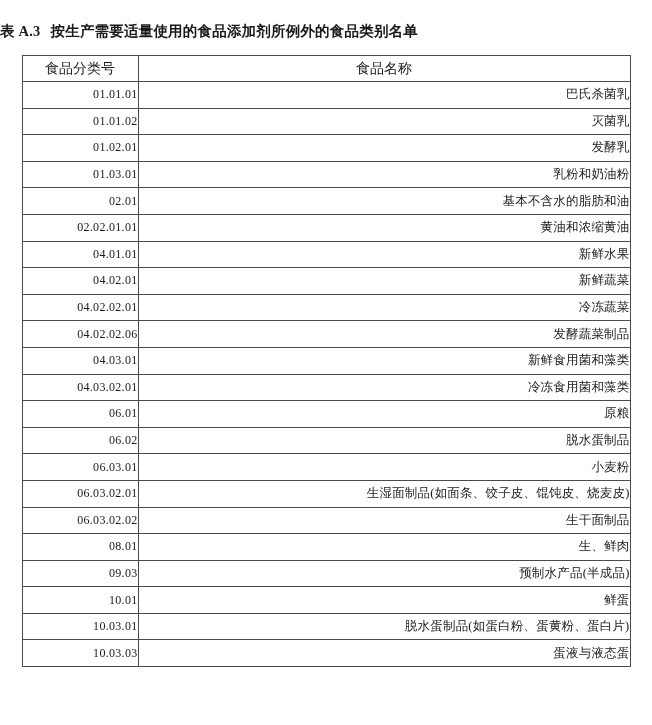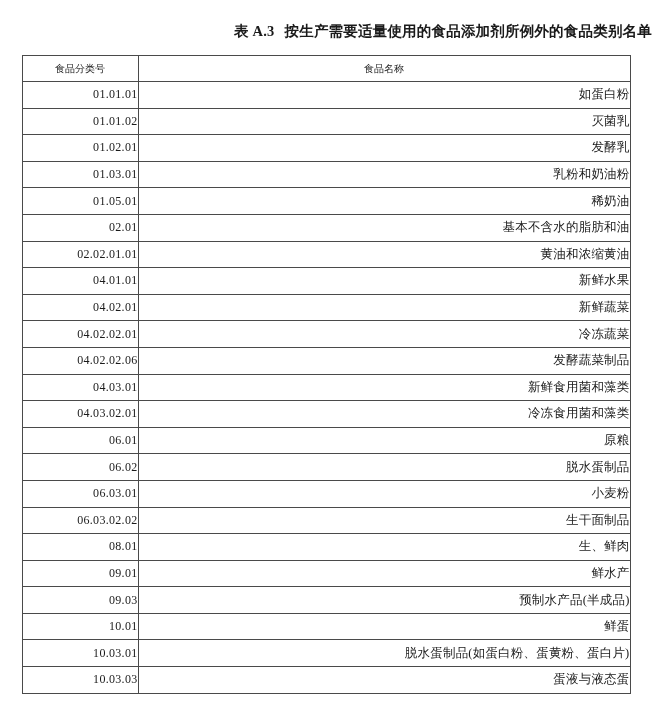--- a/index.html
+++ b/index.html
@@ -15,21 +15,21 @@
     overflow: hidden;
   }
   .page {
     width: 652px;
     height: 725px;
     box-sizing: border-box;
     padding: 0;
     position: relative;
   }
   .table-caption {
-    text-align: right;
+    text-align: left;
     font-size: 14.5px;
     font-weight: bold;
     letter-spacing: 0.2px;
     margin: 22px 0 14px 0;
     font-family: "Liberation Serif", "DejaVu Serif", serif;
   }
   .table-caption .cap-num {
     margin-right: 10px;
   }
   table.food-table {
@@ -42,21 +42,21 @@
   table.food-table th,
   table.food-table td {
     border: 1px solid #4a4a4a;
     padding: 0;
     vertical-align: middle;
   }
   table.food-table th {
     font-weight: normal;
     text-align: center;
     height: 25px;
-    font-size: 10px;
+    font-size: 14px;
   }
   table.food-table td {
     height: 25.6px;
     text-align: right;
   }
   td.col-code {
     padding-left: 10px;
     font-family: "Liberation Serif", "DejaVu Serif", serif;
     letter-spacing: 0.3px;
     font-size: 12px;
@@ -85,37 +85,33 @@
     </colgroup>
     <thead>
       <tr>
         <th>食品分类号</th>
         <th>食品名称</th>
       </tr>
     </thead>
     <tbody id="table-body">
         <tr>
           <td class="col-code">01.01.01</td>
-          <td class="col-name">如蛋白粉</td>
+          <td class="col-name">巴氏杀菌乳</td>
         </tr>
         <tr>
           <td class="col-code">01.01.02</td>
           <td class="col-name">灭菌乳</td>
         </tr>
         <tr>
           <td class="col-code">01.02.01</td>
           <td class="col-name">发酵乳</td>
         </tr>
         <tr>
           <td class="col-code">01.03.01</td>
           <td class="col-name">乳粉和奶油粉</td>
-        </tr>
-        <tr>
-          <td class="col-code">01.05.01</td>
-          <td class="col-name">稀奶油</td>
         </tr>
         <tr>
           <td class="col-code">02.01</td>
           <td class="col-name">基本不含水的脂肪和油</td>
         </tr>
         <tr>
           <td class="col-code">02.02.01.01</td>
           <td class="col-name">黄油和浓缩黄油</td>
         </tr>
         <tr>
@@ -148,30 +144,30 @@
         </tr>
         <tr>
           <td class="col-code">06.02</td>
           <td class="col-name">脱水蛋制品</td>
         </tr>
         <tr>
           <td class="col-code">06.03.01</td>
           <td class="col-name">小麦粉</td>
         </tr>
         <tr>
+          <td class="col-code">06.03.02.01</td>
+          <td class="col-name">生湿面制品(如面条、饺子皮、馄饨皮、烧麦皮)</td>
+        </tr>
+        <tr>
           <td class="col-code">06.03.02.02</td>
           <td class="col-name">生干面制品</td>
         </tr>
         <tr>
           <td class="col-code">08.01</td>
           <td class="col-name">生、鲜肉</td>
-        </tr>
-        <tr>
-          <td class="col-code">09.01</td>
-          <td class="col-name">鲜水产</td>
         </tr>
         <tr>
           <td class="col-code">09.03</td>
           <td class="col-name">预制水产品(半成品)</td>
         </tr>
         <tr>
           <td class="col-code">10.01</td>
           <td class="col-name">鲜蛋</td>
         </tr>
         <tr>

